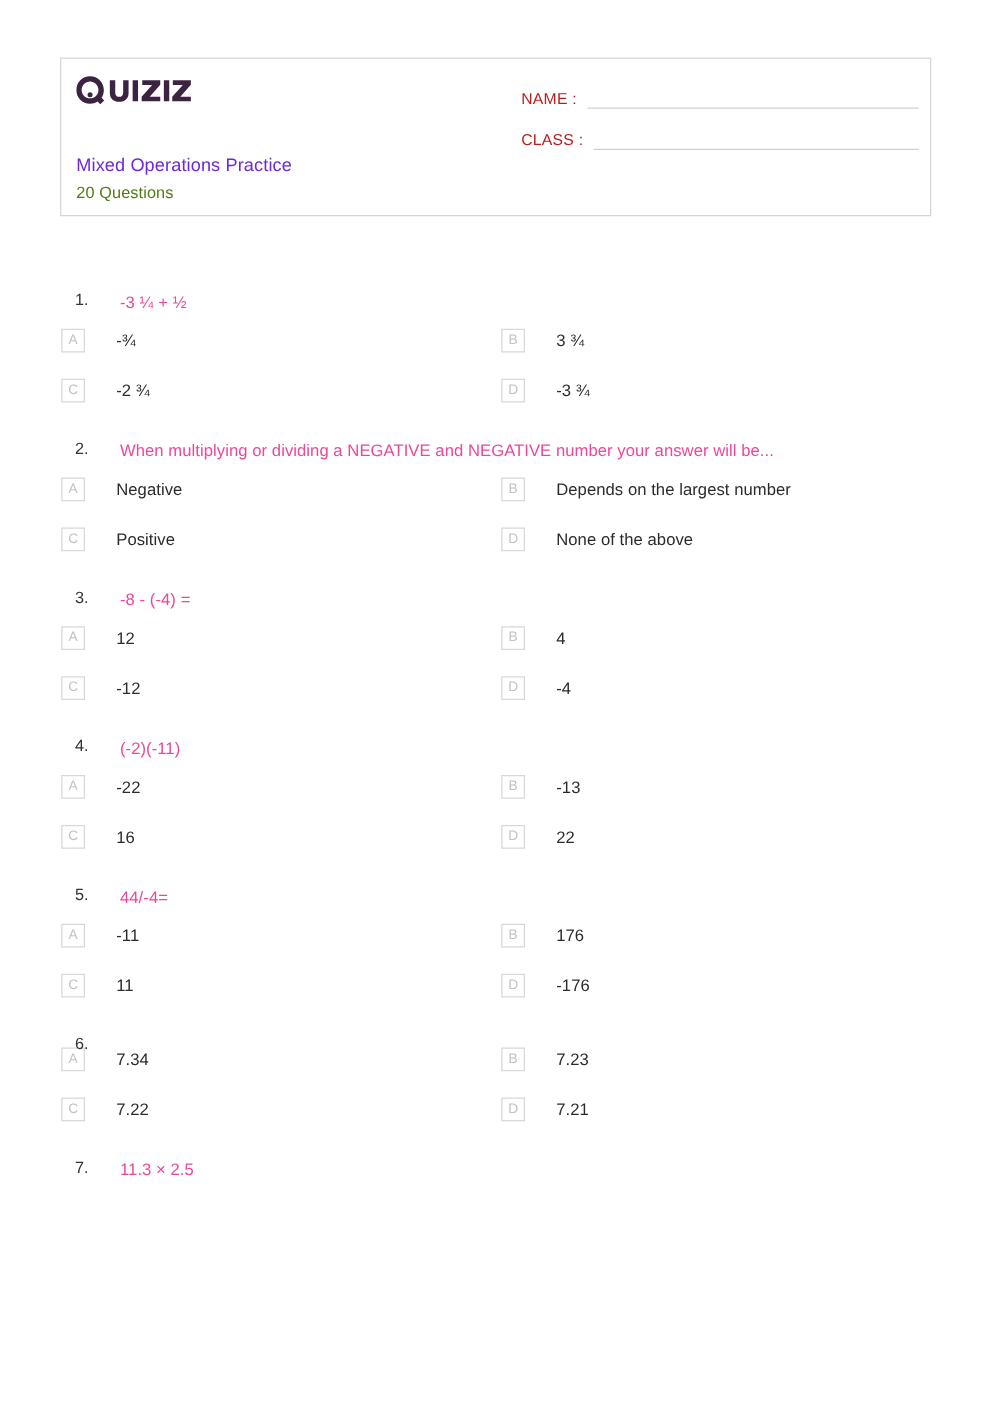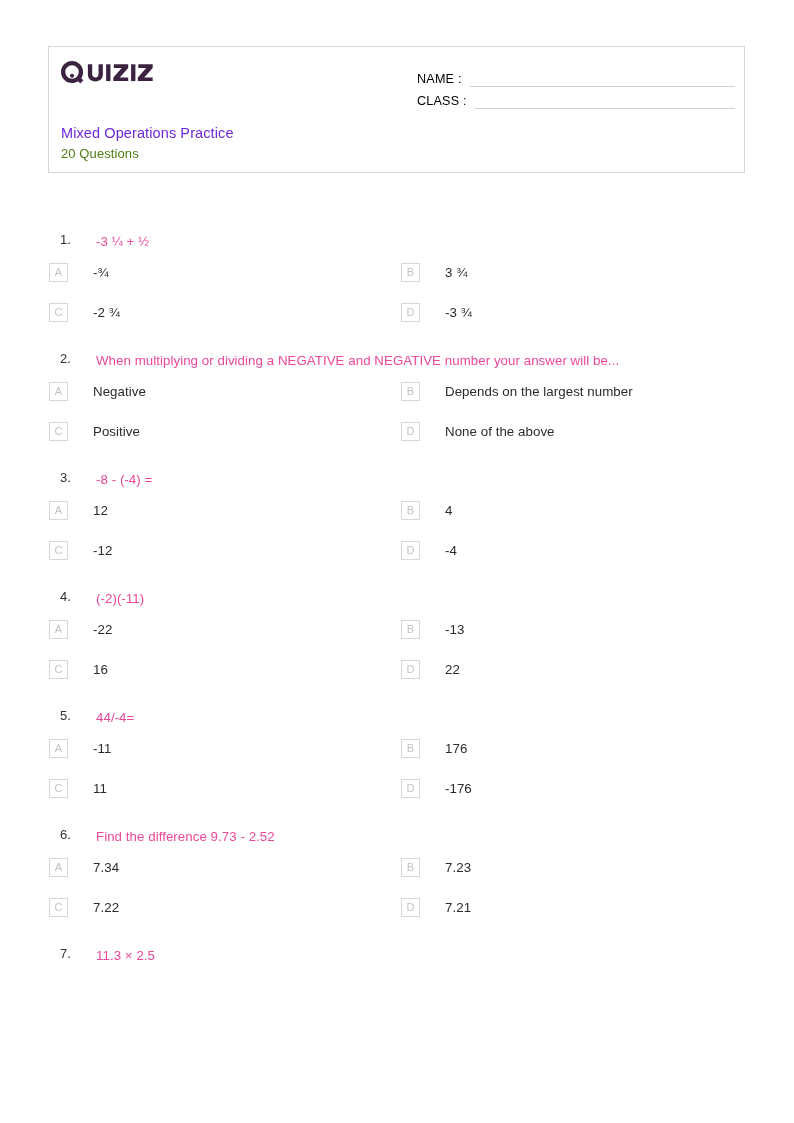--- a/index.html
+++ b/index.html
@@ -57,26 +57,26 @@
   }
 
   .field-row {
     position: absolute;
     left: 368px;
     display: flex;
     align-items: flex-end;
     width: 318px;
   }
   .field-row.r1 { top: 24px; }
-  .field-row.r2 { top: 46px; }
+  .field-row.r2 { top: 57px; }
   .field-row.r3 { top: 90px; }
 
   .field-label {
     font-size: 12.6px;
-    color: #000000;
+    color: #b91c1c;
     white-space: nowrap;
     line-height: 16px;
     letter-spacing: 0.2px;
   }
   .field-line {
     flex: 1;
     margin-left: 8px;
     border-bottom: 1px solid #cfcfcf;
     height: 15px;
   }
@@ -299,21 +299,20 @@
         <div class="option col-b">
           <span class="opt-letter">D</span>
           <span class="opt-text">-176</span>
         </div>
       </div>
     </div>
     <div class="q-gap"></div>
     <div class="question-block">
       <div class="q-head">
         <span class="q-num">6.</span>
-        <span class="q-text">Find the difference 9.73 - 2.52</span>
       </div>
       <div class="options">
         <div class="option col-a">
           <span class="opt-letter">A</span>
           <span class="opt-text">7.34</span>
         </div>
         <div class="option col-b">
           <span class="opt-letter">B</span>
           <span class="opt-text">7.23</span>
         </div>

